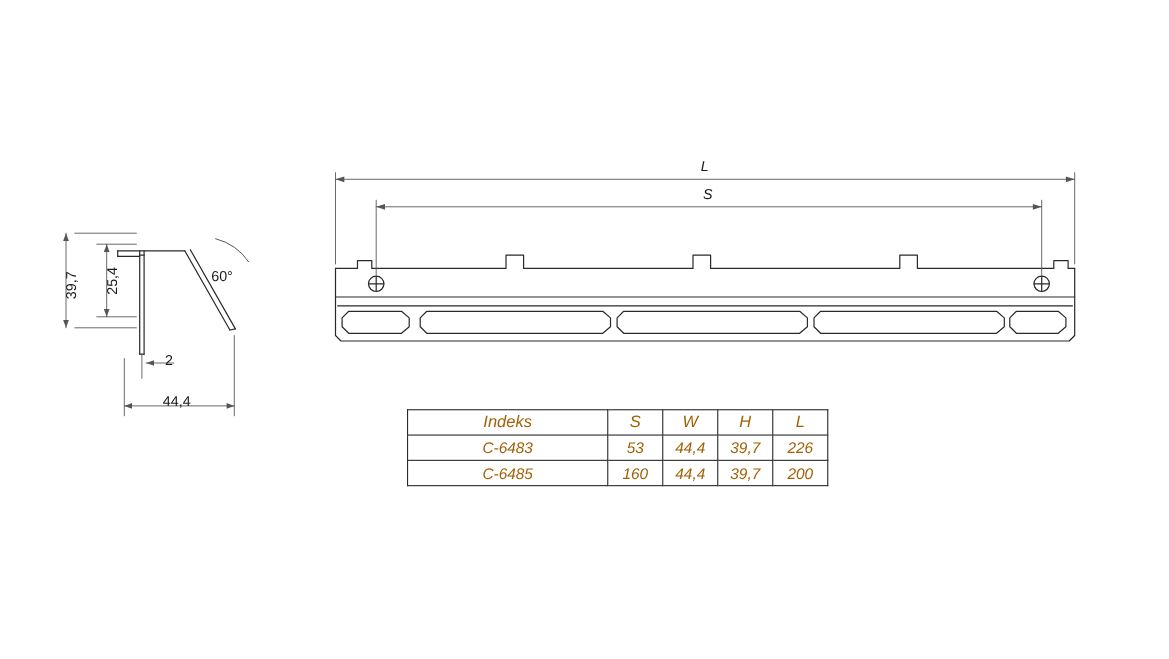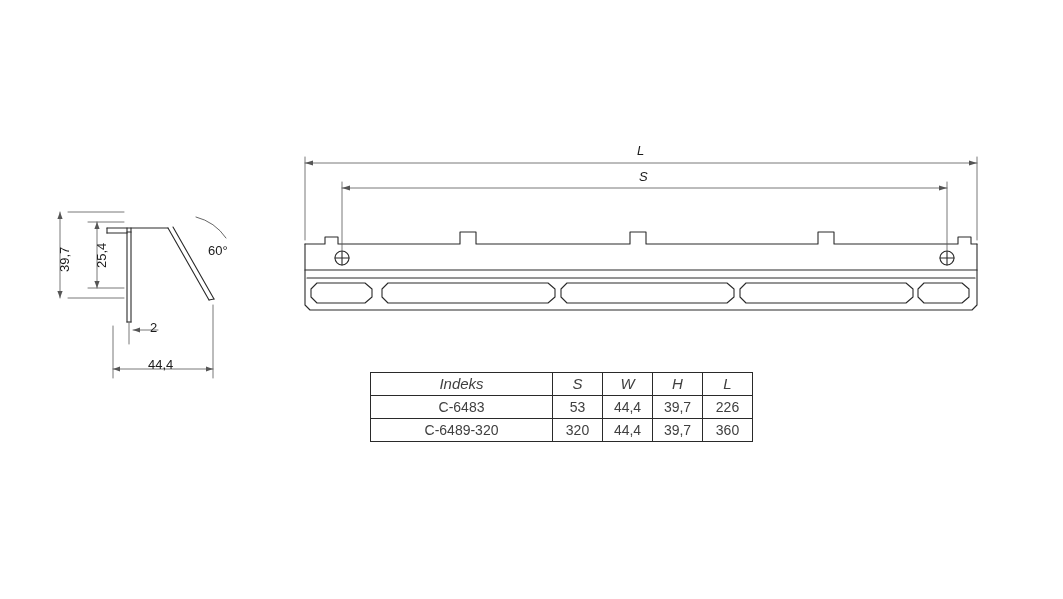--- a/index.html
+++ b/index.html
@@ -40,30 +40,31 @@
     transform-origin: left top;
   }
   
   #spec-table {
     position: absolute;
     left: 370px;
     top: 372px;
     border-collapse: collapse;
     font-family: "Liberation Sans", sans-serif;
     font-size: 14px;
-    color: #404040;
+    color: #a16207;
     background: #fff;
   }
   #spec-table td, #spec-table th {
     border: 1px solid #2a2a2a;
     text-align: center;
     font-weight: normal;
     padding: 2px 6px;
     height: 18px;
     line-height: 18px;
+    font-style: italic;
   }
   #spec-table thead th {
     font-style: italic;
     font-size: 15px;
   }
   #spec-table col.c-index { width: 182px; }
   #spec-table col.c-num { width: 50px; }
 </style>
 </head>
 <body>
@@ -188,21 +189,21 @@
   </svg>
 
   <div class="lbl rot90" style="left:57px; top:272px;">39,7</div>
 
   <div class="lbl rot90" style="left:94px; top:268px;">25,4</div>
 
   <div class="lbl" style="left:150px; top:320px;">2</div>
 
   <div class="lbl" style="left:148px; top:357px;">44,4</div>
 
-  <div class="lbl" style="left:208px; top:243px;">60°</div>
+  <div class="lbl" style="left:192px; top:243px;">60°</div>
 
   <div class="lbl italic" style="left:637px; top:143px;">L</div>
 
   <div class="lbl italic" style="left:639px; top:169px;">S</div>
 
   <table id="spec-table">
     <colgroup>
       <col class="c-index">
       <col class="c-num">
       <col class="c-num">
@@ -220,22 +221,22 @@
     </thead>
     <tbody>
       <tr>
         <td>C-6483</td>
         <td>53</td>
         <td>44,4</td>
         <td>39,7</td>
         <td>226</td>
       </tr>
       <tr>
-        <td>C-6489-320</td>
-        <td>320</td>
+        <td>C-6485</td>
+        <td>160</td>
         <td>44,4</td>
         <td>39,7</td>
-        <td>360</td>
+        <td>200</td>
       </tr>
     </tbody>
   </table>
 
 </div>
 
 </body></html>

